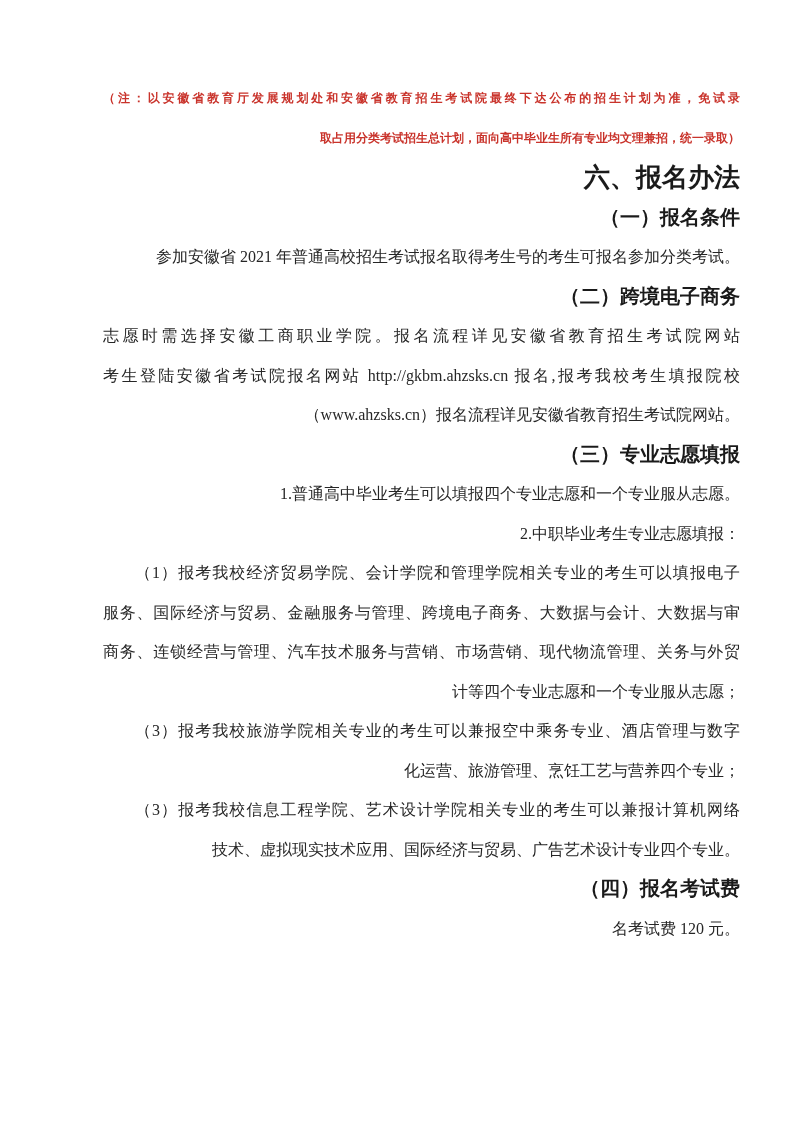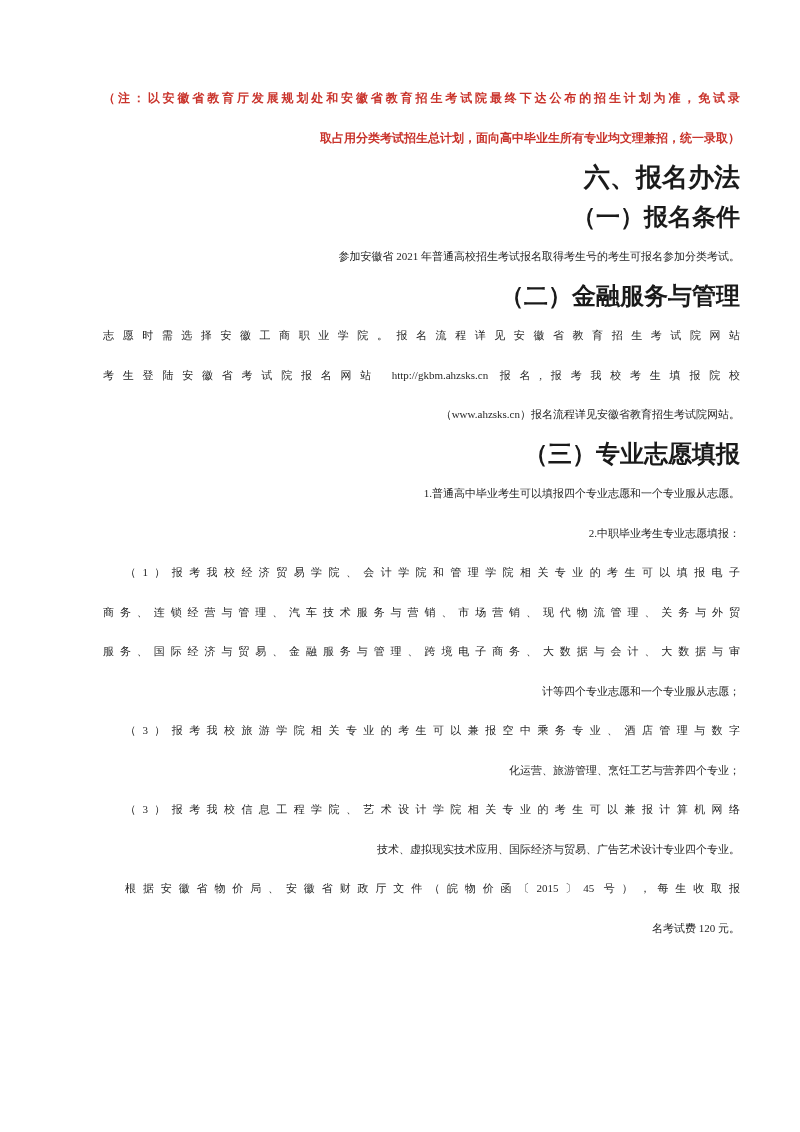--- a/index.html
+++ b/index.html
@@ -29,60 +29,60 @@
     text-align: right;
   }
   .line.fill {
     text-align: justify;
     text-align-last: justify;
   }
   .line.indent {
     text-indent: 2em;
   }
   .line.body {
-    font-size: 11px;
+    font-size: 16px;
     color: var(--body-text, #262626);
   }
   .line.h1 {
     font-size: 26px;
     font-weight: 700;
     color: var(--heading-text, #1a1a1a);
   }
   .line.h2 {
-    font-size: 24px;
+    font-size: 20px;
     font-weight: 700;
     color: var(--heading-text, #1a1a1a);
   }
   .line.note {
     font-size: 12px;
     font-weight: 700;
     color: var(--note-red, #c9332b);
   }
 </style>
 </head>
 <body>
 
 <div class="page">
   <div class="content">
       <div class="line note fill">（注：以安徽省教育厅发展规划处和安徽省教育招生考试院最终下达公布的招生计划为准，免试录</div>
       <div class="line note">取占用分类考试招生总计划，面向高中毕业生所有专业均文理兼招，统一录取）</div>
       <div class="line h1 indent">六、报名办法</div>
       <div class="line h2 indent">（一）报名条件</div>
       <div class="line body indent">参加安徽省 2021 年普通高校招生考试报名取得考生号的考生可报名参加分类考试。</div>
-      <div class="line h2 indent">（二）金融服务与管理</div>
+      <div class="line h2 indent">（二）跨境电子商务</div>
       <div class="line body fill">志愿时需选择安徽工商职业学院。报名流程详见安徽省教育招生考试院网站</div>
       <div class="line body fill">考生登陆安徽省考试院报名网站 http://gkbm.ahzsks.cn 报名,报考我校考生填报院校</div>
       <div class="line body">（www.ahzsks.cn）报名流程详见安徽省教育招生考试院网站。</div>
       <div class="line h2 indent">（三）专业志愿填报</div>
       <div class="line body indent">1.普通高中毕业考生可以填报四个专业志愿和一个专业服从志愿。</div>
       <div class="line body indent">2.中职毕业考生专业志愿填报：</div>
       <div class="line body fill indent">（1）报考我校经济贸易学院、会计学院和管理学院相关专业的考生可以填报电子</div>
+      <div class="line body fill">服务、国际经济与贸易、金融服务与管理、跨境电子商务、大数据与会计、大数据与审</div>
       <div class="line body fill">商务、连锁经营与管理、汽车技术服务与营销、市场营销、现代物流管理、关务与外贸</div>
-      <div class="line body fill">服务、国际经济与贸易、金融服务与管理、跨境电子商务、大数据与会计、大数据与审</div>
       <div class="line body">计等四个专业志愿和一个专业服从志愿；</div>
       <div class="line body fill indent">（3）报考我校旅游学院相关专业的考生可以兼报空中乘务专业、酒店管理与数字</div>
       <div class="line body">化运营、旅游管理、烹饪工艺与营养四个专业；</div>
       <div class="line body fill indent">（3）报考我校信息工程学院、艺术设计学院相关专业的考生可以兼报计算机网络</div>
       <div class="line body">技术、虚拟现实技术应用、国际经济与贸易、广告艺术设计专业四个专业。</div>
-      <div class="line body fill indent">根据安徽省物价局、安徽省财政厅文件（皖物价函〔2015〕45 号），每生收取报</div>
+      <div class="line h2 indent">（四）报名考试费</div>
       <div class="line body">名考试费 120 元。</div>
     </div>
 </div>
 
 </body></html>

